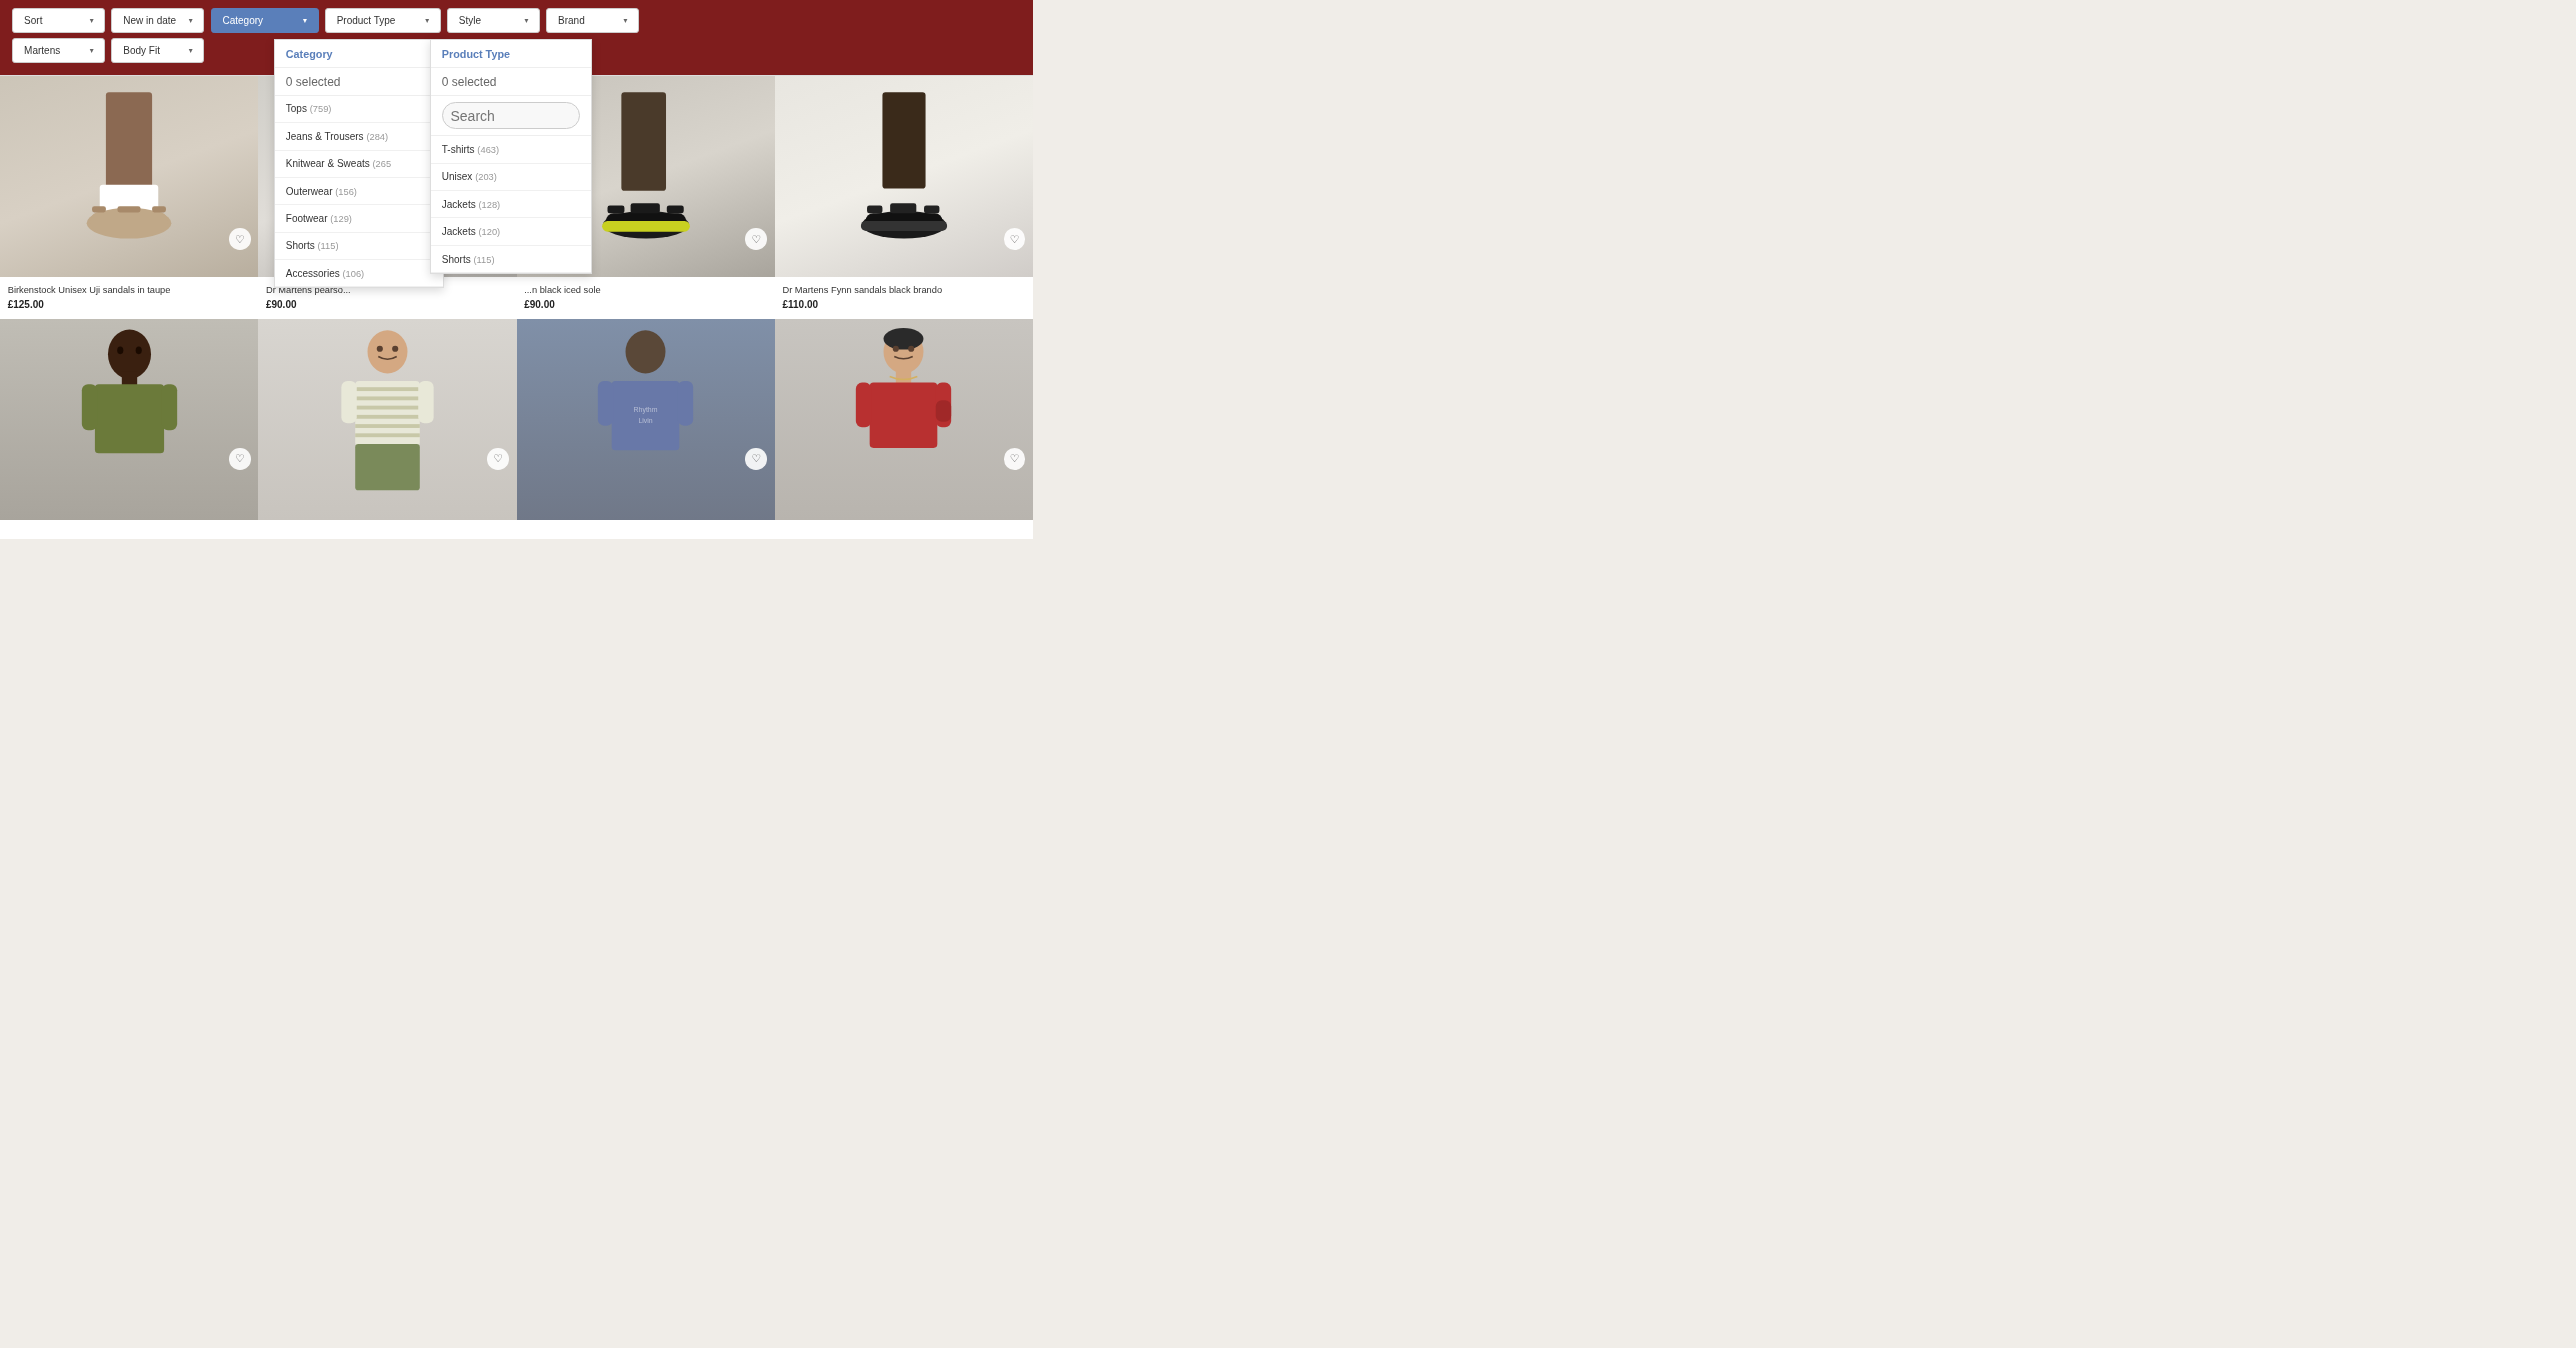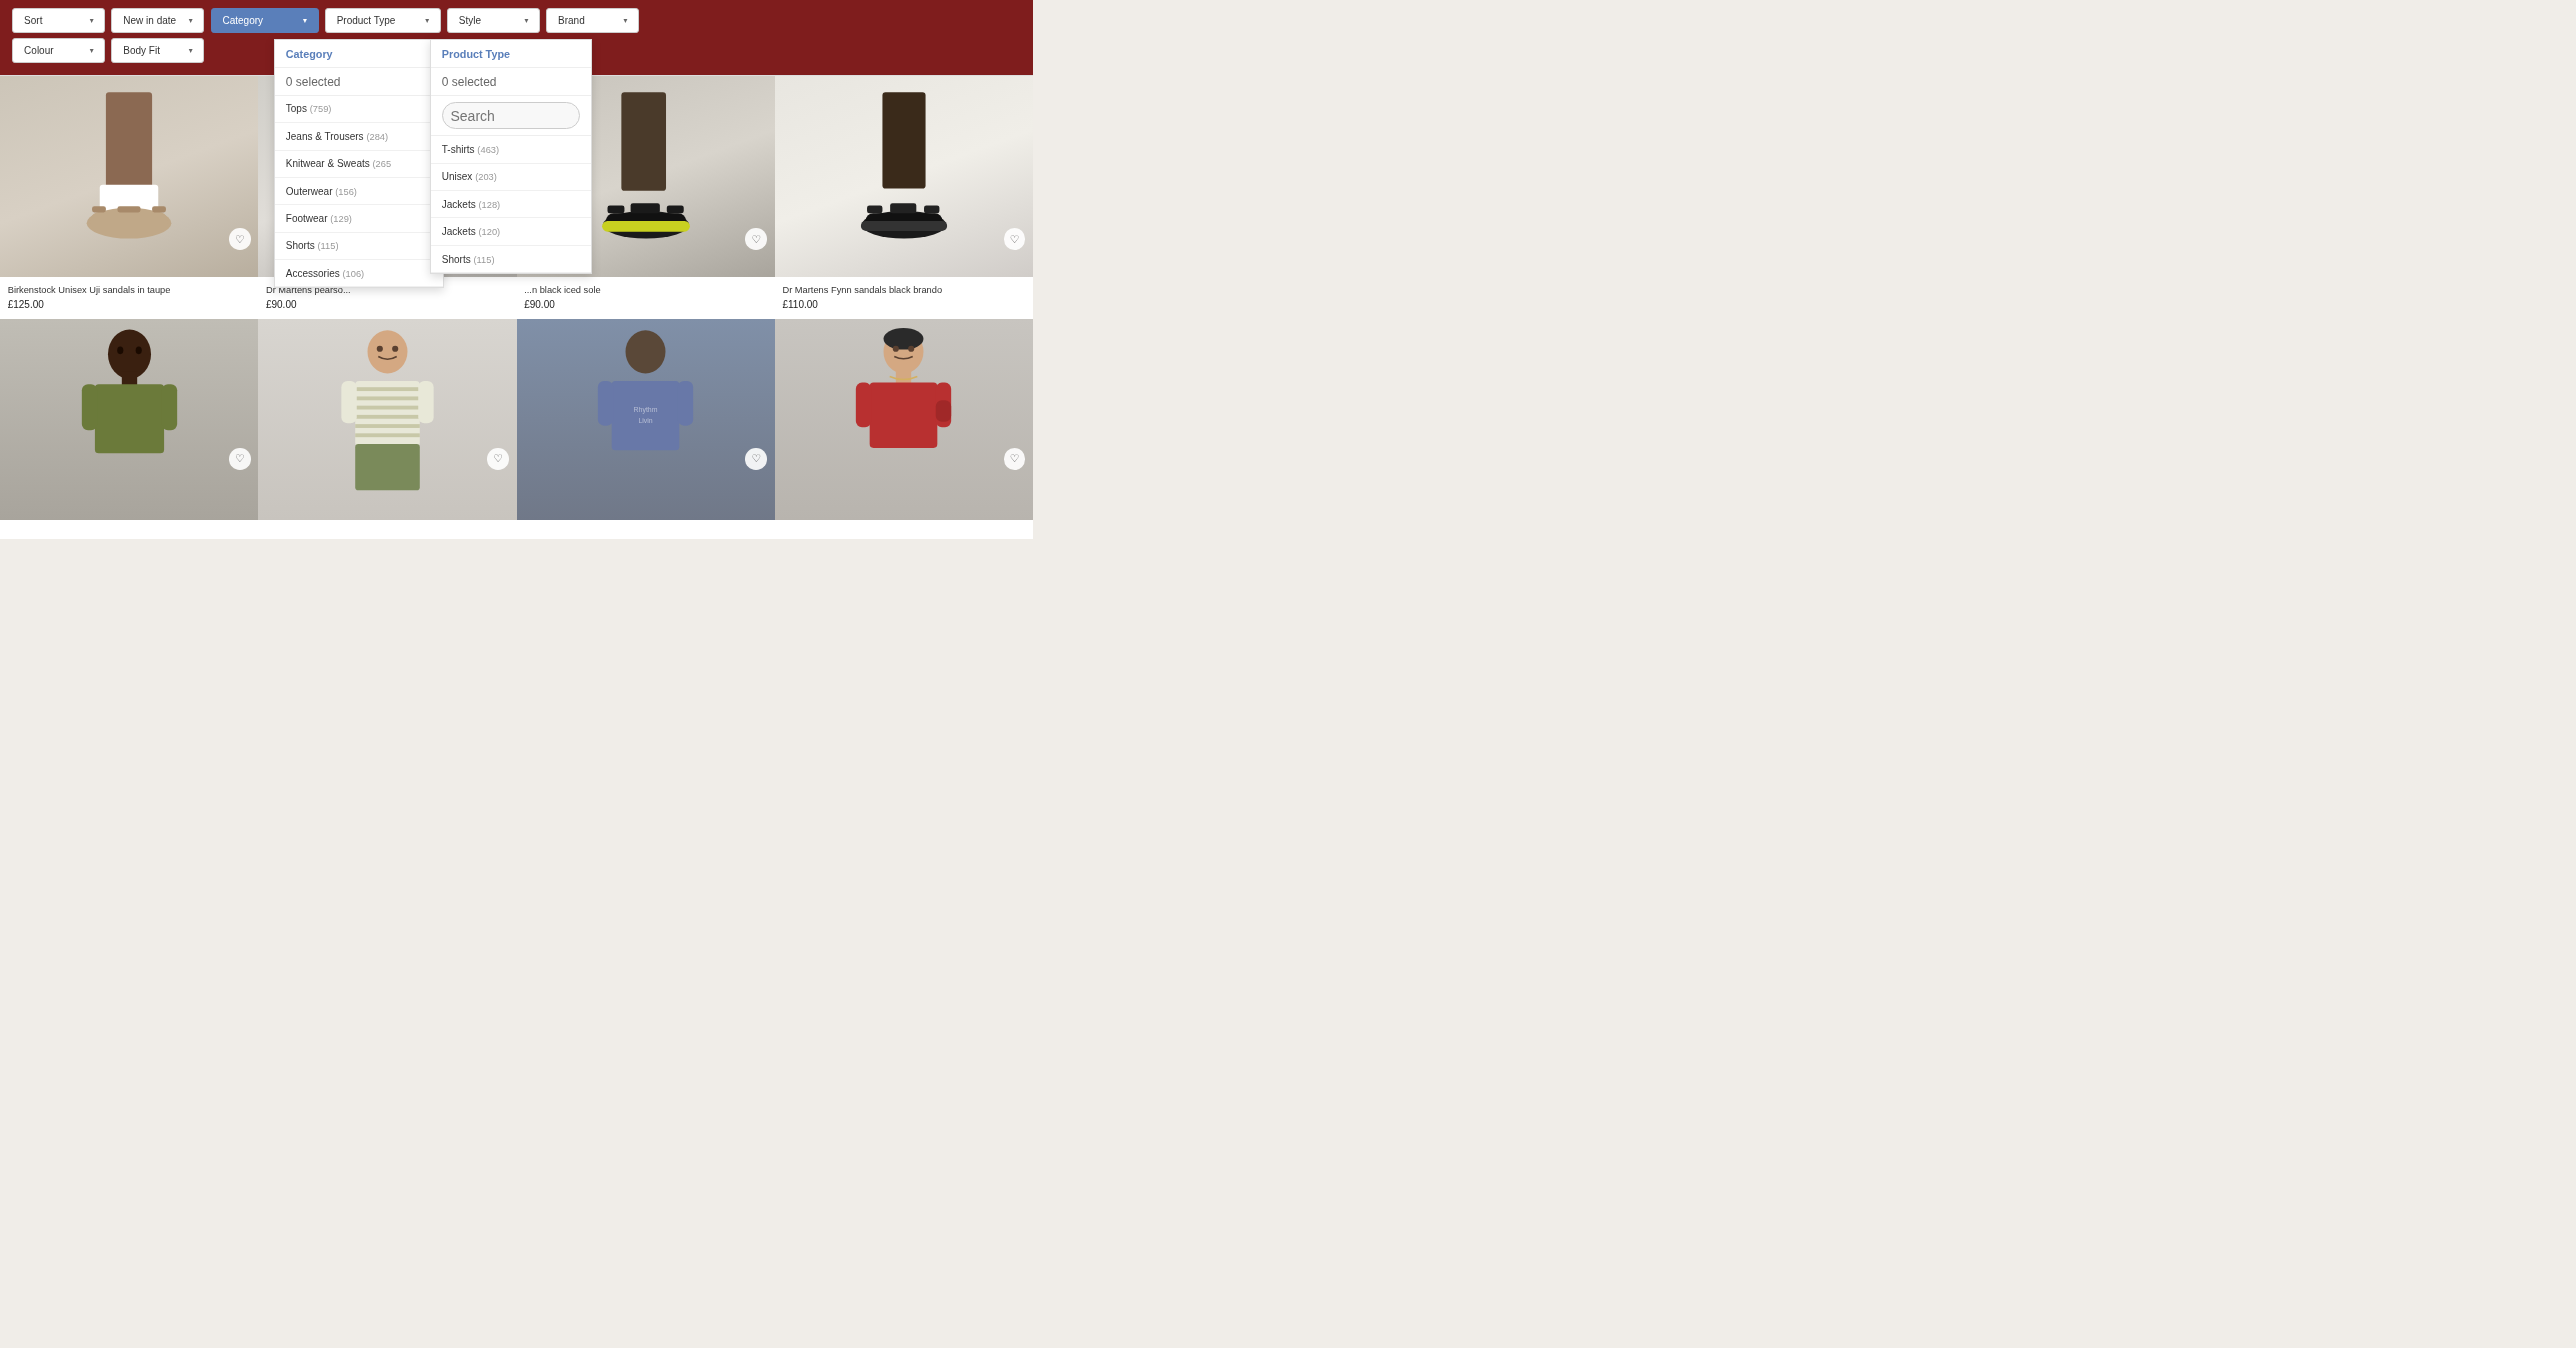--- a/index.html
+++ b/index.html
@@ -74,21 +74,21 @@
       padding: 6.2px 7.7px 9.3px;
     }
     .product-name {
       font-size: 9.3px;
       color: #333;
       margin-bottom: 3.1px;
       line-height: 1.3;
     }
     .product-price {
       font-size: 10px;
-      font-weight: normal;
+      font-weight: bold;
       color: #222;
     }
 
     
     .dropdown-overlay {
       position: absolute;
       top: 39px;
       background: #fff;
       border: 0.8px solid #ddd;
       box-shadow: 0 3.1px 9.3px rgba(0,0,0,0.15);
@@ -192,21 +192,21 @@
       <span>Style</span>
       <span class="chevron">▾</span>
     </button>
     <button class="filter-btn">
       <span>Brand</span>
       <span class="chevron">▾</span>
     </button>
   </div>
   <div class="filter-row">
     <button class="filter-btn">
-      <span>Colour</span>
+      <span>Martens</span>
       <span class="chevron">▾</span>
     </button>
     <button class="filter-btn">
       <span>Body Fit</span>
       <span class="chevron">▾</span>
     </button>
   </div>
 </div>
 
 <div class="product-grid">

